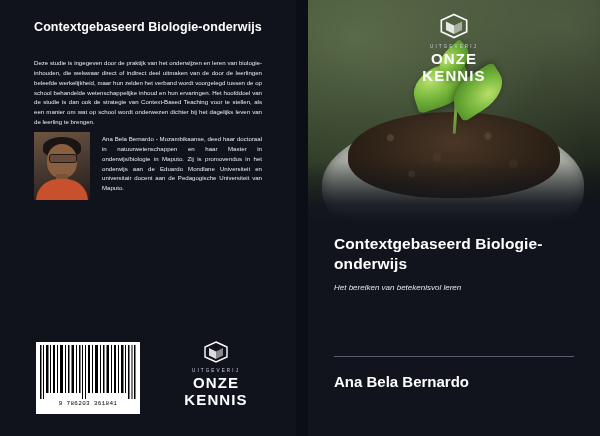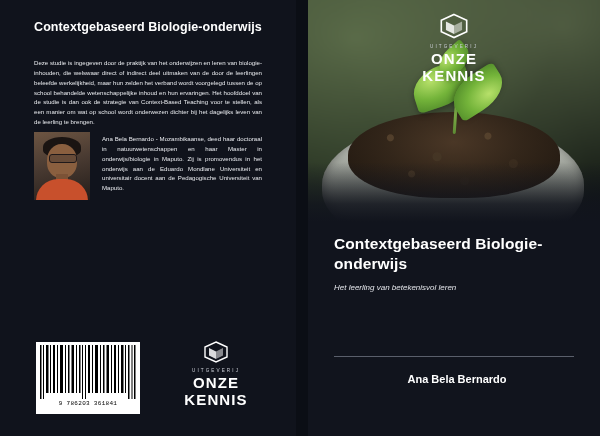--- a/index.html
+++ b/index.html
@@ -313,24 +313,23 @@
     top: 356px;
     width: 240px;
     height: 1px;
     background: #5a5f6b;
   }
   .front-author {
     position: absolute;
     left: 26px;
     top: 373px;
     width: 246px;
-    font-size: 11px;
+    font-size: 15px;
     font-weight: bold;
     color: #ffffff;
-    text-align: center;
   }
 </style>
 </head>
 <body>
 
 <div class="cover-wrap">
 
   <div class="back-cover">
     <div class="back-title">Contextgebaseerd Biologie-onderwijs</div>
     <div class="back-blurb">Deze studie is ingegeven door de praktijk van het onderwijzen en leren van biologie-inhouden, die welswaar direct of indirect deel uitmaken van de door de leerlingen beleefde werkelijkheid, maar hun zelden het verband wordt voorgelegd tussen de op school behandelde wetenschappelijke inhoud en hun ervaringen. Het hoofddoel van de studie is dan ook de strategie van Context-Based Teaching voor te stellen, als een manier om wat op school wordt onderwezen dichter bij het dagelijks leven van de leerling te brengen.</div>
@@ -411,18 +410,18 @@
       <svg class="logo-mark" width="30" height="28" viewBox="0 0 26 24">
         <path d="M13 2 L24 7 L24 17 L13 22 L2 17 L2 7 Z" fill="none" stroke="#ffffff" stroke-width="1.4"></path>
         <path d="M6 8 L13 11.5 L13 19 L6 15.5 Z" fill="#ffffff" opacity="0.85"></path>
         <path d="M20 8 L13 11.5 L13 19 L20 15.5 Z" fill="#ffffff" opacity="0.5"></path>
       </svg>
       <div class="logo-sub">Uitgeverij</div>
       <div class="logo-main">Onze Kennis</div>
     </div>
 
     <div class="front-title">Contextgebaseerd Biologie-onderwijs</div>
-    <div class="front-subtitle">Het leerling van betekenisvol leren</div>
+    <div class="front-subtitle">Het bereiken van betekenisvol leren</div>
     <div class="front-rule"></div>
     <div class="front-author">Ana Bela Bernardo</div>
   </div>
 
 </div>
 
 </body></html>

